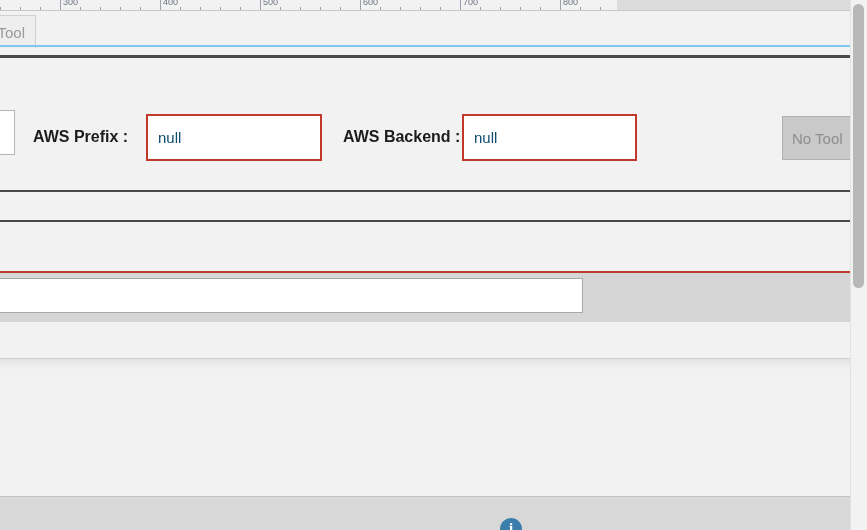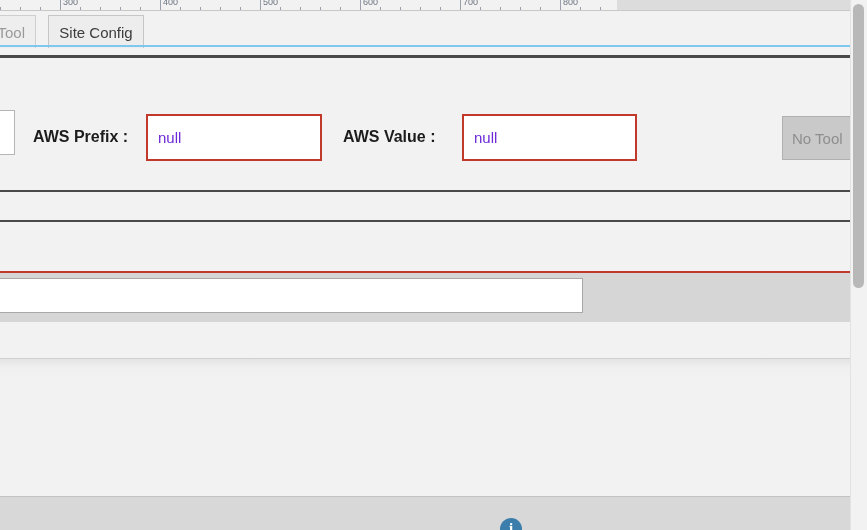--- a/index.html
+++ b/index.html
@@ -133,21 +133,21 @@
     line-height: 1;
   }
   .text-input {
     position: absolute;
     background: #ffffff;
     border: 2px solid #c0392b;
     display: flex;
     align-items: center;
     padding-left: 10px;
     font-size: 15px;
-    color: #6d28d9;
+    color: #0c4a6e;
     font-family: "Liberation Sans", sans-serif;
   }
   .text-input.plain {
     border: 1px solid #b5b5b5;
     background: #ffffff;
   }
   .req-dot {
     position: absolute;
     width: 7px; height: 7px;
     border-radius: 50%;
@@ -289,39 +289,36 @@
     <div class="ruler-tick minor" style="left:580px;"></div>
     <div class="ruler-tick minor" style="left:600px;"></div>
   </div>
   <div class="ruler-tail"></div>
   <div class="ruler-base"></div>
 
   <div class="tabbar">
     <div class="tab inactive">
       <span>y Tool</span>
     </div>
-    <div class="tab active">
-      <span>Site Config</span>
-    </div>
   </div>
   <div class="tabbar-underline"></div>
 
   <div class="hline thick" style="top:55px;"></div>
 
   <div class="formrow">
 
     <div class="text-input plain" style="left:-22px; top:50px; width:37px; height:45px;"></div>
 
     <div class="field-label" style="left:33px; top:69px;">AWS Prefix :</div>
     <div class="text-input" style="left:146px; top:54px; width:176px; height:47px;">
       <span>null</span>
     </div>
     <div class="req-dot" style="left:229px; top:147px;"></div>
 
-    <div class="field-label" style="left:343px; top:69px;">AWS Value :</div>
+    <div class="field-label" style="left:343px; top:69px;">AWS Backend :</div>
     <div class="text-input" style="left:462px; top:54px; width:175px; height:47px;">
       <span>null</span>
     </div>
     <div class="req-dot" style="left:544px; top:147px;"></div>
 
     <div class="select-disabled" style="left:782px; top:56px; width:96px; height:44px;">
       <span>No Tool</span>
     </div>
   </div>
 

